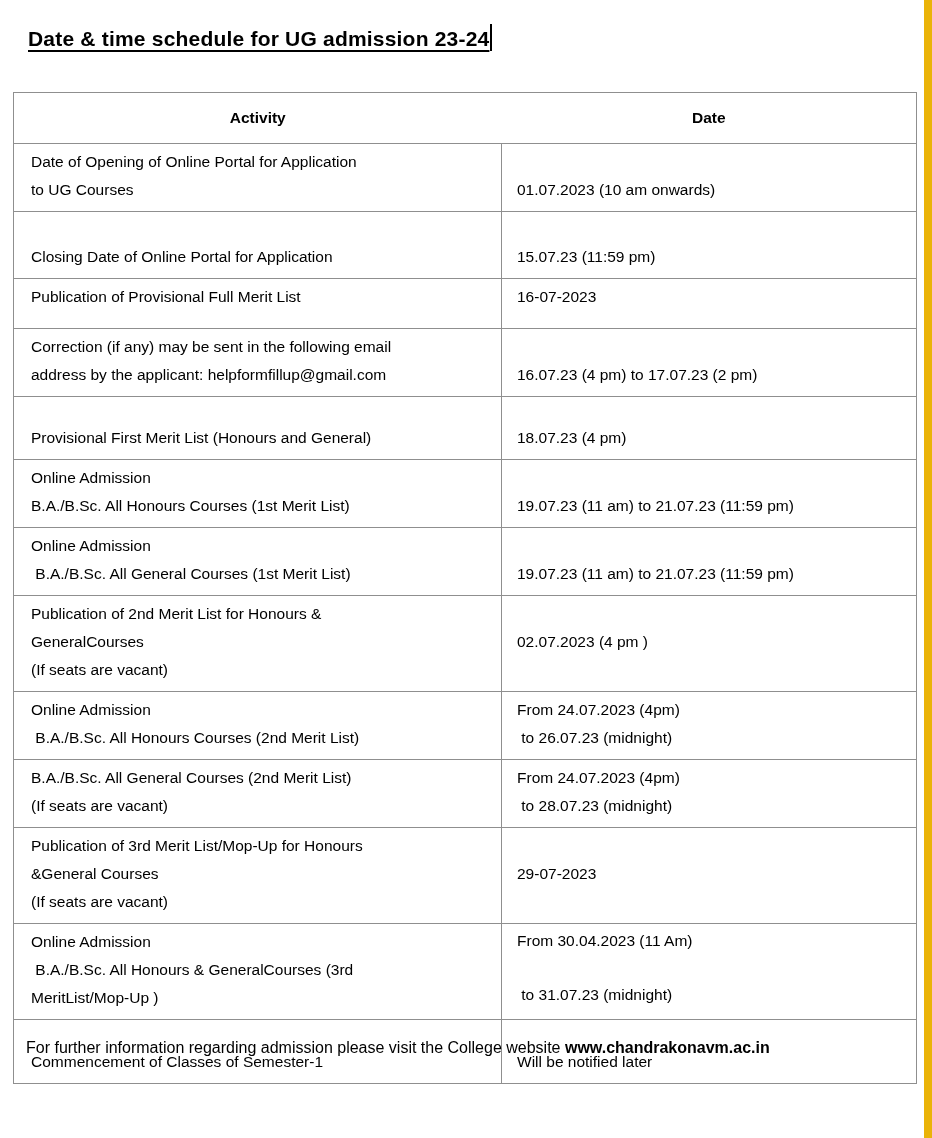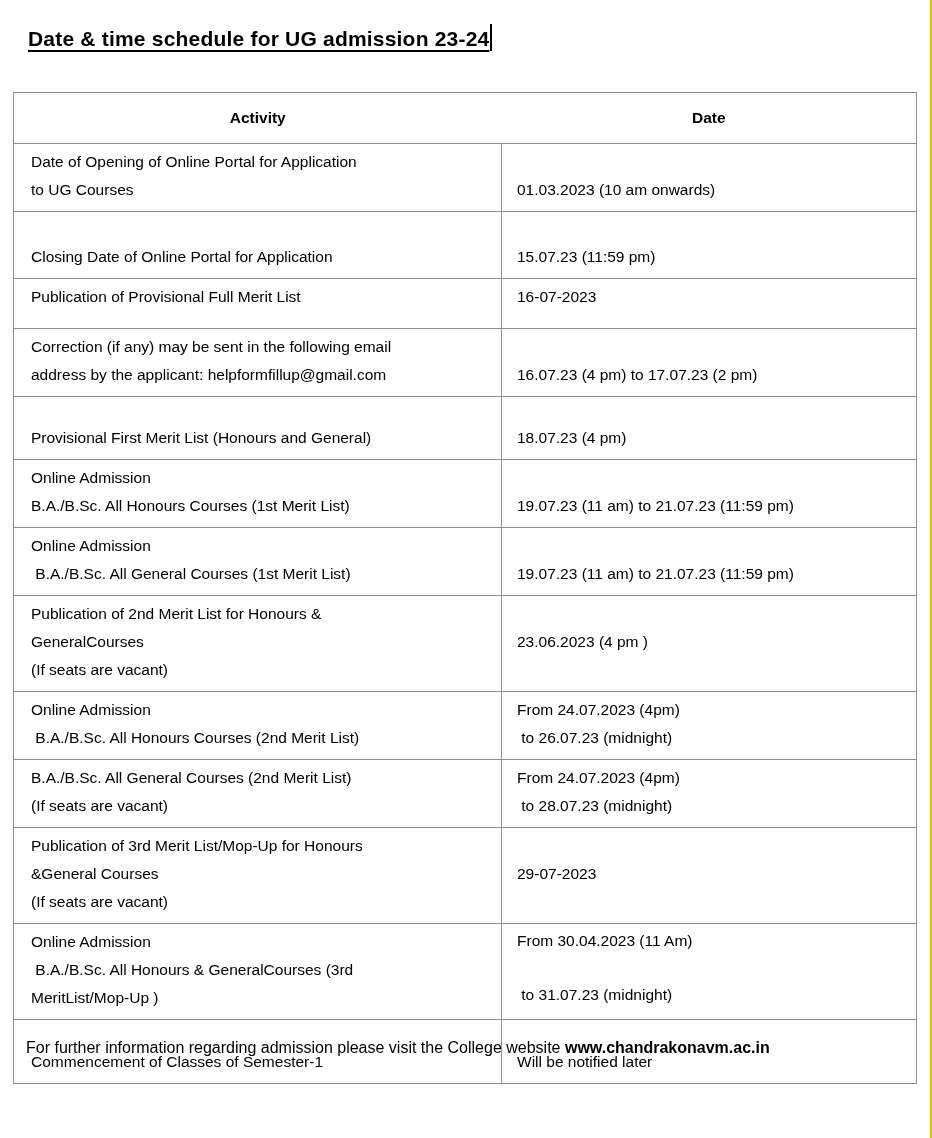--- a/index.html
+++ b/index.html
@@ -8,21 +8,21 @@
     background: #ffffff;
     font-family: "Liberation Sans", "DejaVu Sans", sans-serif;
     color: #000000;
   }
   .page {
     position: relative;
     width: 932px;
     height: 1138px;
     background: #ffffff;
     box-sizing: border-box;
-    border-right: 2px solid #eab308;
+    border-right: 8px solid #eab308;
     overflow: hidden;
   }
   
   .title-wrap {
     position: absolute;
     left: 28px;
     top: 24px;
     white-space: nowrap;
   }
   .doc-title {
@@ -121,21 +121,21 @@
     <thead>
       <tr class="hd">
         <th class="act-h">Activity</th>
         <th class="dt-h">Date</th>
       </tr>
     </thead>
     <tbody>
       <tr class="r1">
         <td class="act top">Date of Opening of Online Portal for Application
 to UG Courses</td>
-        <td class="dt bottom">01.03.2023 (10 am onwards)</td>
+        <td class="dt bottom">01.07.2023 (10 am onwards)</td>
       </tr>
       <tr class="r2">
         <td class="act bottom">Closing Date of Online Portal for Application</td>
         <td class="dt bottom">15.07.23 (11:59 pm)</td>
       </tr>
       <tr class="r3">
         <td class="act top">Publication of Provisional Full Merit List</td>
         <td class="dt top">16-07-2023</td>
       </tr>
       <tr class="r4">
@@ -154,21 +154,21 @@
       </tr>
       <tr class="r7">
         <td class="act top">Online Admission
  B.A./B.Sc. All General Courses (1st Merit List)</td>
         <td class="dt bottom">19.07.23 (11 am) to 21.07.23 (11:59 pm)</td>
       </tr>
       <tr class="r8">
         <td class="act top">Publication of 2nd Merit List for Honours &amp;
 GeneralCourses
 (If seats are vacant)</td>
-        <td class="dt mid">23.06.2023 (4 pm )</td>
+        <td class="dt mid">02.07.2023 (4 pm )</td>
       </tr>
       <tr class="r9">
         <td class="act top">Online Admission
  B.A./B.Sc. All Honours Courses (2nd Merit List)</td>
         <td class="dt top">From 24.07.2023 (4pm)
  to 26.07.23 (midnight)</td>
       </tr>
       <tr class="r10">
         <td class="act top">B.A./B.Sc. All General Courses (2nd Merit List)
 (If seats are vacant)</td>

